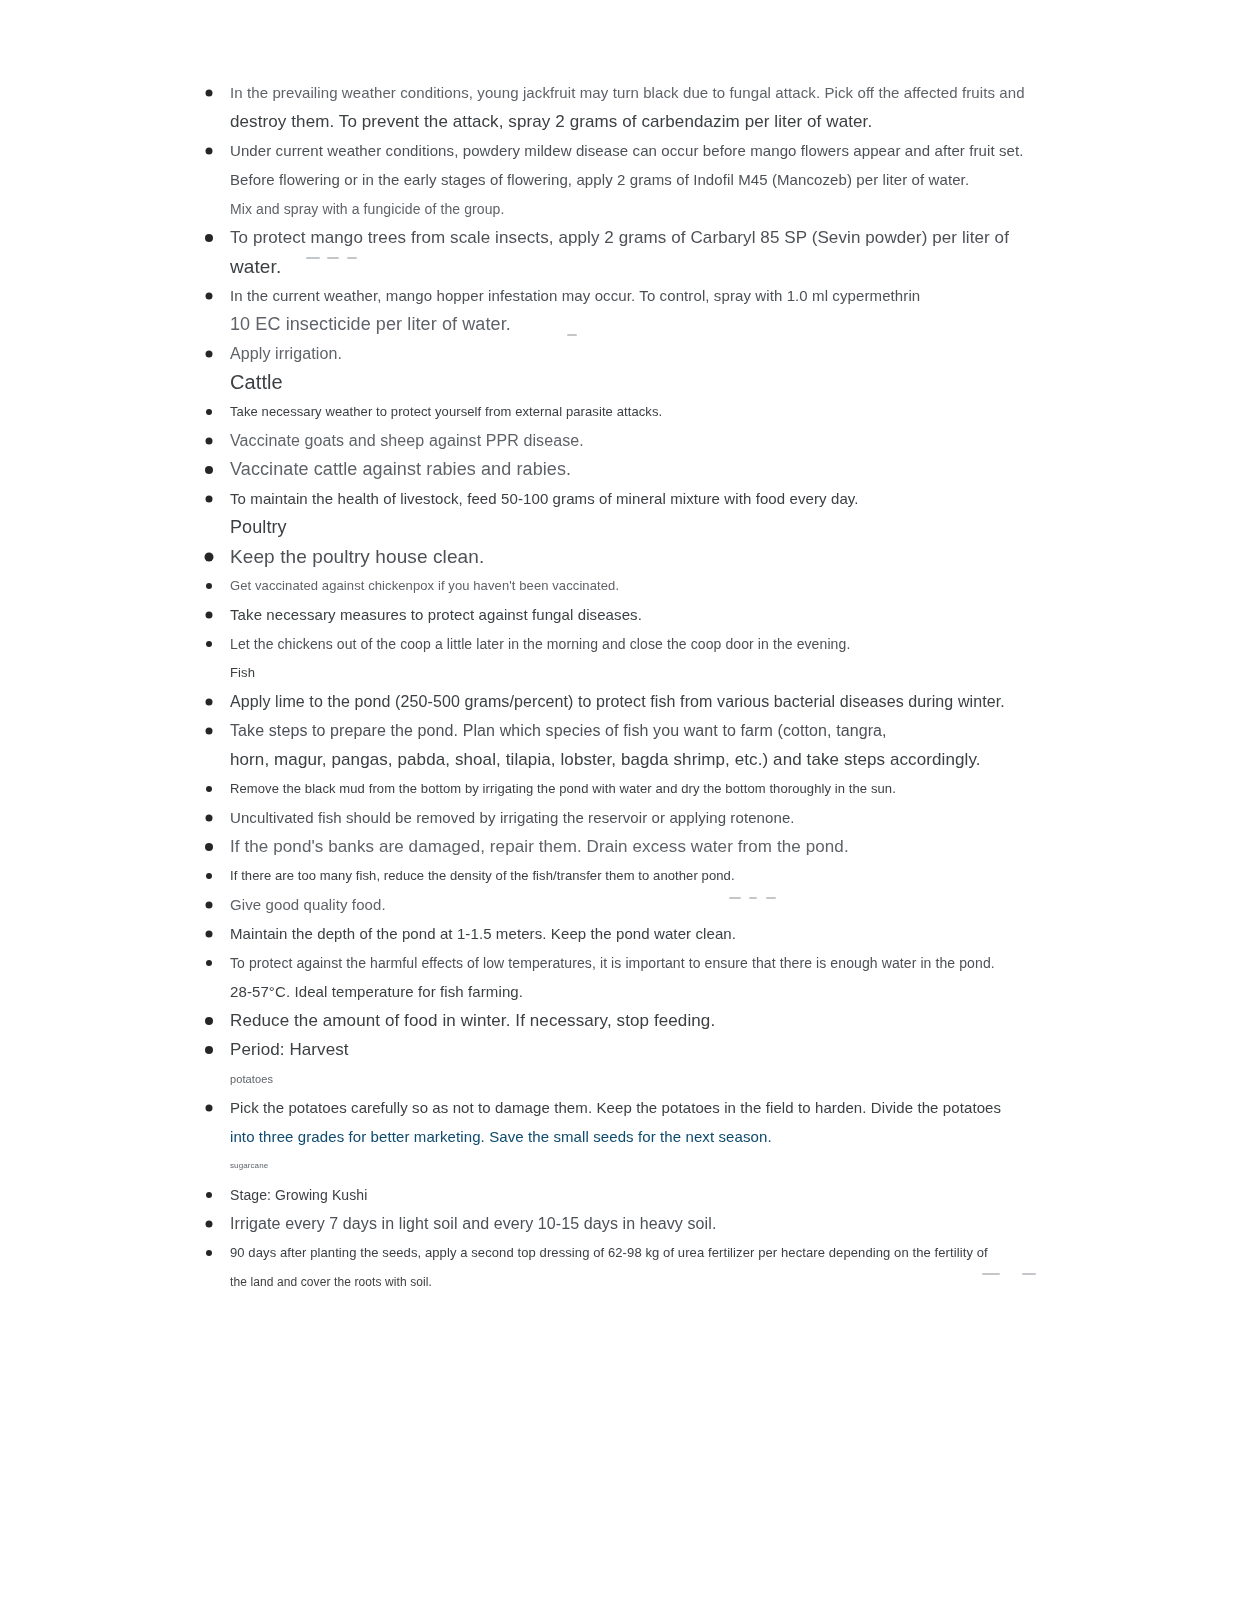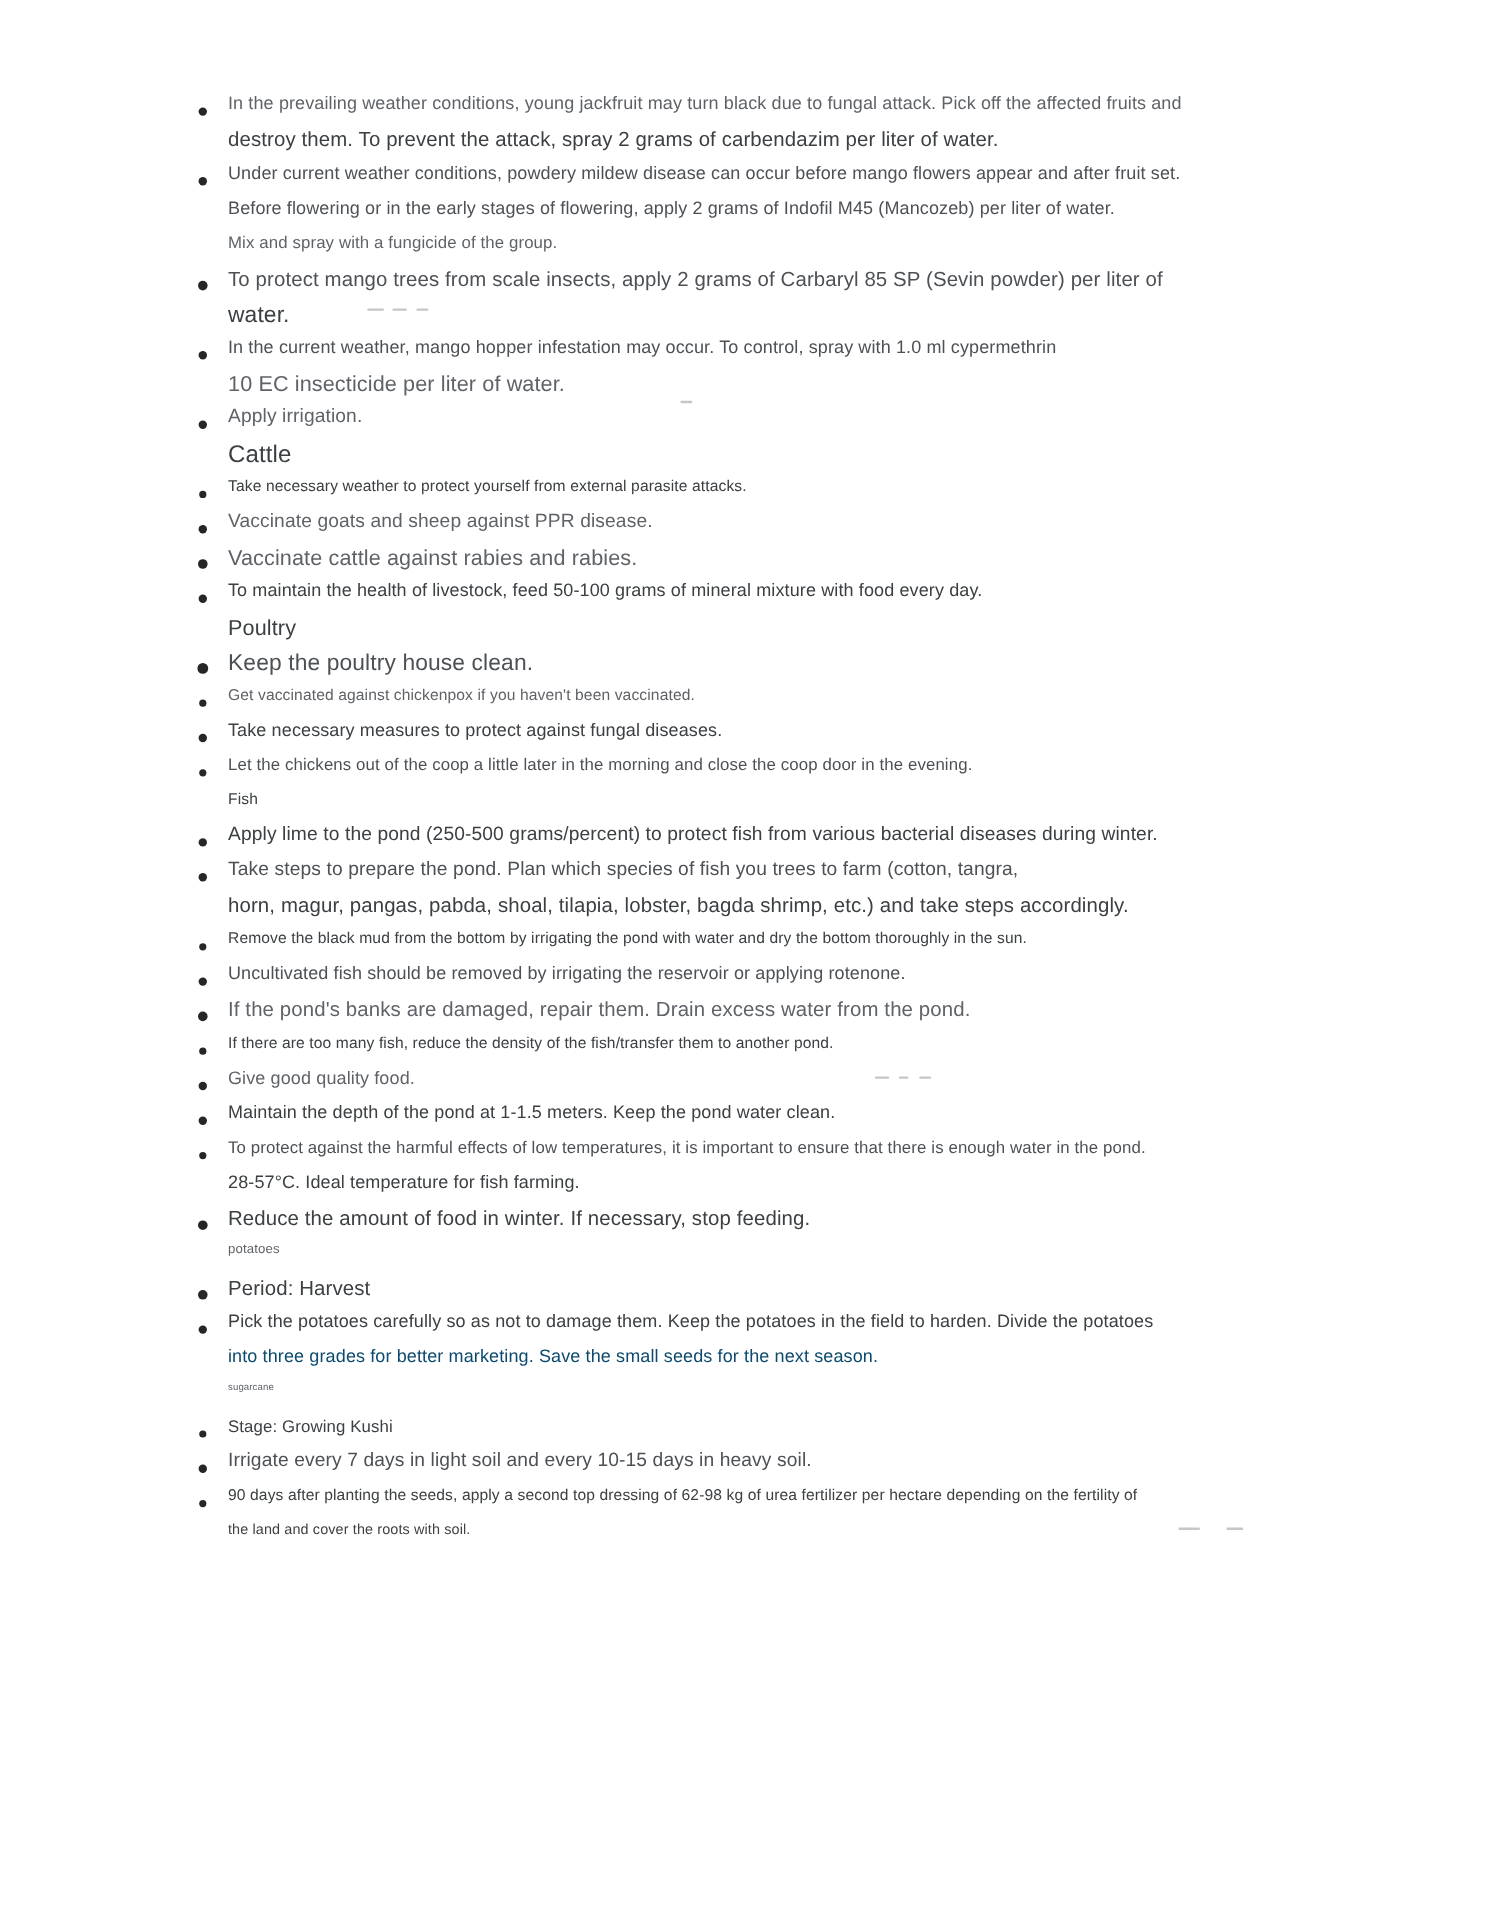--- a/index.html
+++ b/index.html
@@ -9,24 +9,26 @@
     height:1608px;
     background:#ffffff;
     overflow:hidden;
     font-family:"Liberation Sans", sans-serif;
   }
   .list{position:absolute;left:0;top:78px;width:1242px;}
   .item{position:relative;}
   .line{
     height:29px;
     display:flex;
+    align-items:center;
     padding-left:190px;
     white-space:nowrap;
     position:relative;
     letter-spacing:0.1px;
+    margin-left:40px;
   }
   .dot{
     position:absolute;
     left:169px;
     top:50%;
     transform:translate(-50%,-50%);
     border-radius:50%;
     background:#262626;
     flex:none;
   }
@@ -152,21 +154,21 @@
       </div>
       <div class="item bullet">
         <div class="line">
           <span class="dot" style="width: 7px; height: 7px;"></span>
           <span class="txt" style="font-size: 16px; color: rgb(60, 64, 67);">Apply lime to the pond (250-500 grams/percent) to protect fish from various bacterial diseases during winter.</span>
         </div>
       </div>
       <div class="item bullet">
         <div class="line">
           <span class="dot" style="width: 7px; height: 7px;"></span>
-          <span class="txt" style="font-size: 16px; color: rgb(77, 81, 86);">Take steps to prepare the pond. Plan which species of fish you trees to farm (cotton, tangra,</span>
+          <span class="txt" style="font-size: 16px; color: rgb(77, 81, 86);">Take steps to prepare the pond. Plan which species of fish you want to farm (cotton, tangra,</span>
         </div>
         <div class="line">
           <span class="txt" style="font-size: 17px; color: rgb(60, 64, 67);">horn, magur, pangas, pabda, shoal, tilapia, lobster, bagda shrimp, etc.) and take steps accordingly.</span>
         </div>
       </div>
       <div class="item bullet">
         <div class="line">
           <span class="dot" style="width: 6px; height: 6px;"></span>
           <span class="txt" style="font-size: 13px; color: rgb(60, 64, 67);">Remove the black mud from the bottom by irrigating the pond with water and dry the bottom thoroughly in the sun.</span>
         </div>
@@ -209,29 +211,29 @@
         <div class="line">
           <span class="txt" style="font-size: 15px; color: rgb(60, 64, 67);">28-57°C. Ideal temperature for fish farming.</span>
         </div>
       </div>
       <div class="item bullet">
         <div class="line">
           <span class="dot" style="width: 8px; height: 8px;"></span>
           <span class="txt" style="font-size: 17px; color: rgb(60, 64, 67);">Reduce the amount of food in winter. If necessary, stop feeding.</span>
         </div>
       </div>
+      <div class="item bullet">
+        <div class="line">
+          <span class="dot" style="width: 8px; height: 8px;"></span>
+          <span class="txt" style="font-size: 17px; color: rgb(60, 64, 67);">Period: Harvest</span>
+        </div>
+      </div>
       <div class="item label">
         <div class="line">
           <span class="txt" style="font-size: 11px; color: rgb(95, 99, 104);">potatoes</span>
-        </div>
-      </div>
-      <div class="item bullet">
-        <div class="line">
-          <span class="dot" style="width: 8px; height: 8px;"></span>
-          <span class="txt" style="font-size: 17px; color: rgb(60, 64, 67);">Period: Harvest</span>
         </div>
       </div>
       <div class="item bullet">
         <div class="line">
           <span class="dot" style="width: 7px; height: 7px;"></span>
           <span class="txt" style="font-size: 15px; color: rgb(60, 64, 67);">Pick the potatoes carefully so as not to damage them. Keep the potatoes in the field to harden. Divide the potatoes</span>
         </div>
         <div class="line">
           <span class="txt" style="font-size: 15px; color: #0c4a6e;">into three grades for better marketing. Save the small seeds for the next season.</span>
         </div>

